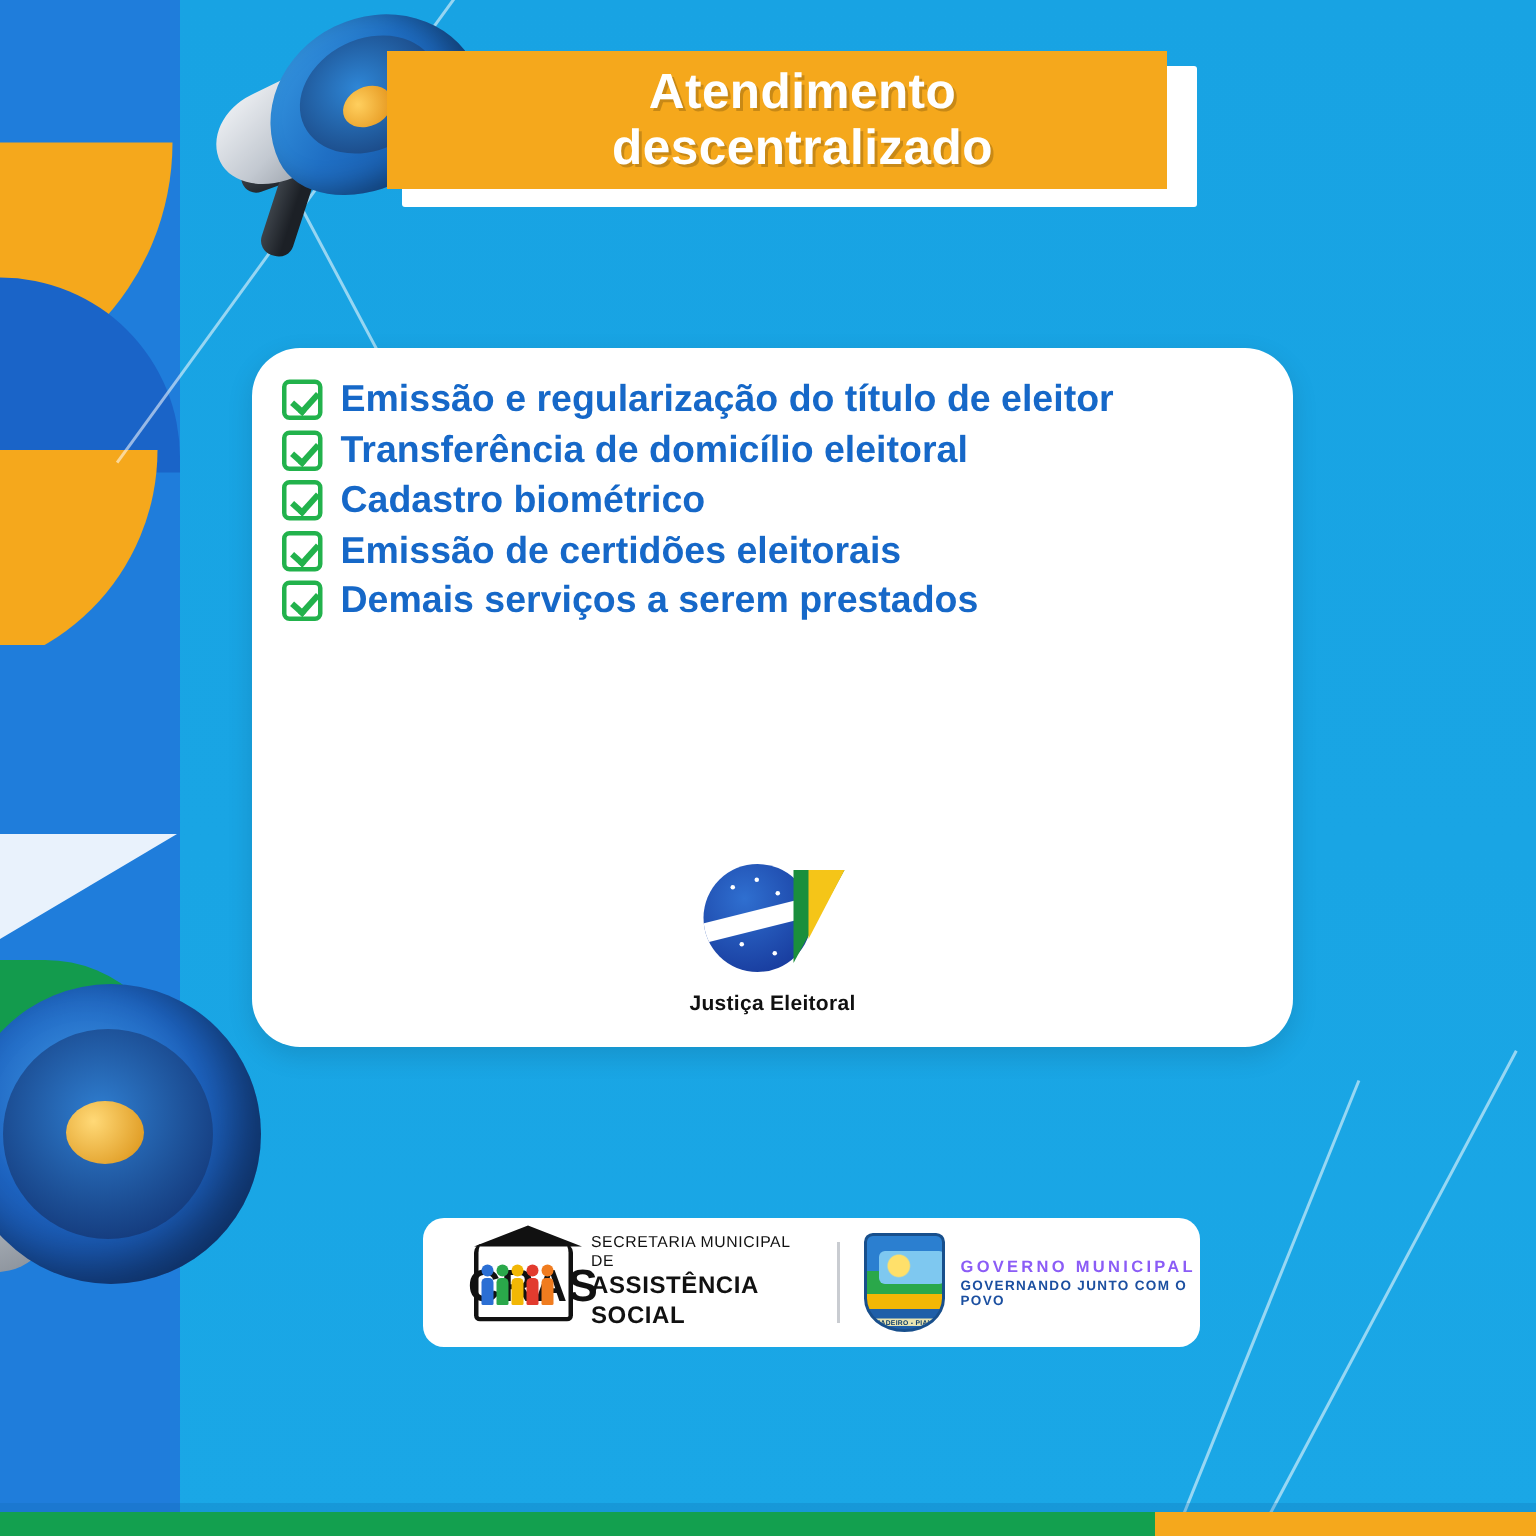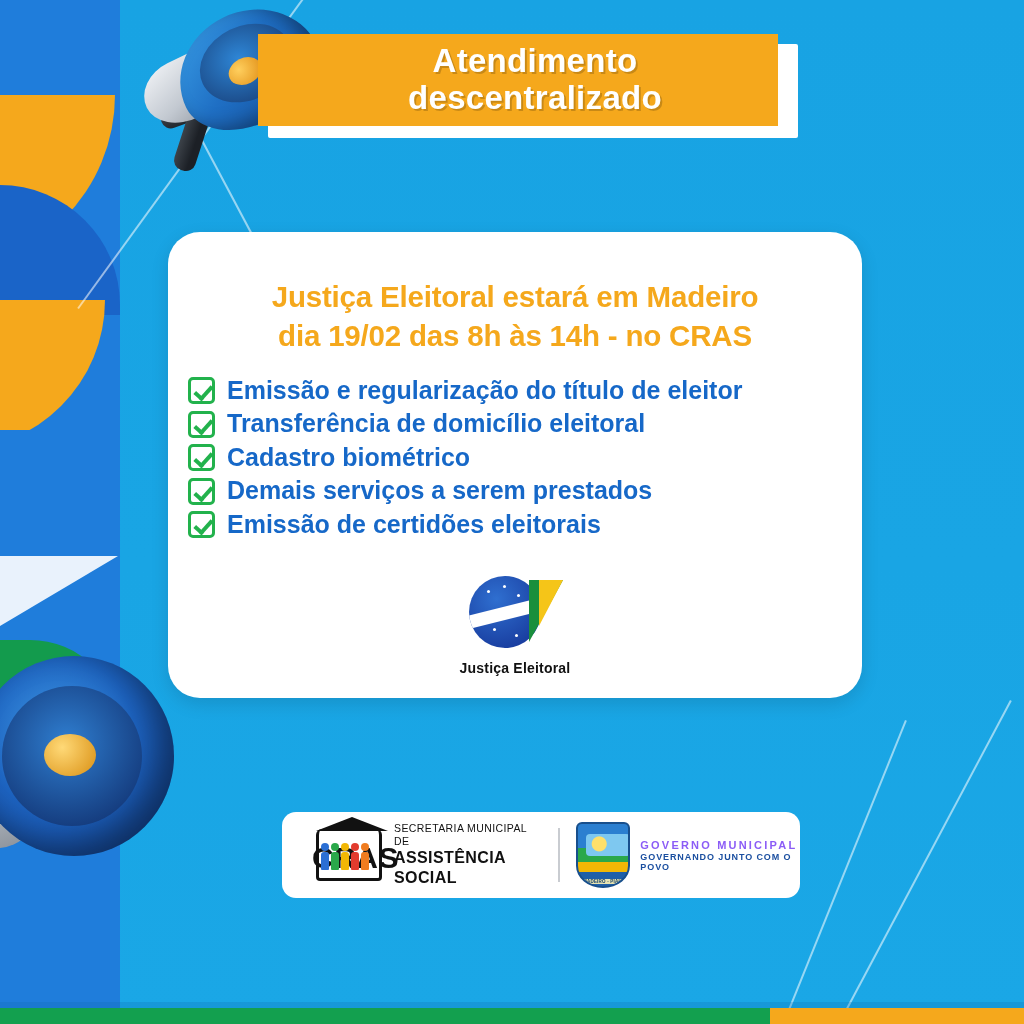--- a/index.html
+++ b/index.html
@@ -504,45 +504,41 @@
   <div class="title-shadow"></div>
   <div class="title-banner">
     <div class="title-text">
       <div>Atendimento</div>
       <div>descentralizado</div>
     </div>
   </div>
 
   <div class="card">
 
-    <div class="card-heading">
-      <div>Justiça Eleitoral estará em Madeiro</div>
-      <div>dia 19/02 das 8h às 14h - no CRAS</div>
-    </div>
 
     <ul class="bullets">
       <li class="bullet">
         <span class="check"></span>
         <span class="bullet-text">Emissão e regularização do título de eleitor</span>
       </li>
       <li class="bullet">
         <span class="check"></span>
         <span class="bullet-text">Transferência de domicílio eleitoral</span>
       </li>
       <li class="bullet">
         <span class="check"></span>
         <span class="bullet-text">Cadastro biométrico</span>
       </li>
       <li class="bullet">
         <span class="check"></span>
-        <span class="bullet-text">Demais serviços a serem prestados</span>
+        <span class="bullet-text">Emissão de certidões eleitorais</span>
       </li>
       <li class="bullet">
         <span class="check"></span>
-        <span class="bullet-text">Emissão de certidões eleitorais</span>
+        <span class="bullet-text">Demais serviços a serem prestados</span>
       </li>
     </ul>
 
     <div class="je-logo">
       <div class="je-mark">
         <div class="je-globe">
           <div class="je-star" style="left:18px; top:14px;"></div>
           <div class="je-star" style="left:34px; top:9px;"></div>
           <div class="je-star" style="left:48px; top:18px;"></div>
           <div class="je-star" style="left:24px; top:52px;"></div>

